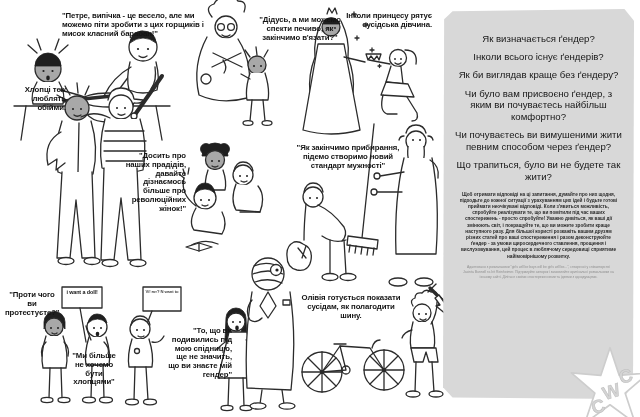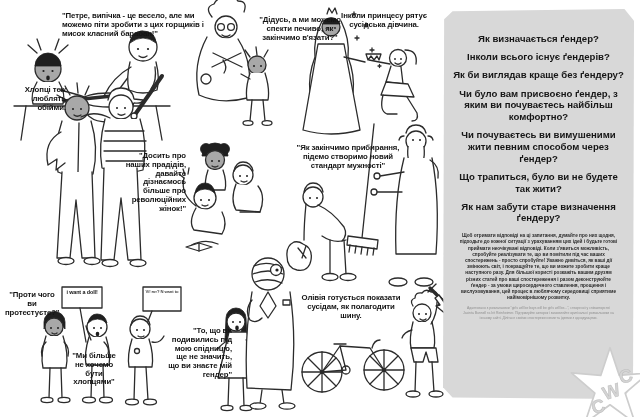--- a/index.html
+++ b/index.html
@@ -7,34 +7,34 @@
         font-family:"Liberation Sans",sans-serif}
   svg.art{position:absolute;left:0;top:0}
   .ln{fill:none;stroke:#2b2b2b;stroke-width:1.3;stroke-linecap:round;stroke-linejoin:round}
   .w{fill:#ffffff}
   .skin{fill:#a8a8a8}
   .hair{fill:#1f1f1f;stroke:#1f1f1f;stroke-width:.8;stroke-linejoin:round}
   .dot{fill:#1f1f1f}
   .btxt{position:absolute;font-weight:700;color:#141414;font-size:7.8px;line-height:1.13;letter-spacing:-.1px}
   .s1{left:62px;top:12px;width:154px;text-align:left}
   .s2{left:252px;top:16px;width:96px;text-align:center}
-  .s3{left:336px;top:12px;width:96px;text-align:center}
+  .s3{left:336px;top:12px;width:96px;text-align:right}
   .s4{left:8px;top:86px;width:58px;text-align:right}
   .s5{left:120px;top:152px;width:66px;text-align:right}
   .s6{left:296px;top:144px;width:104px;text-align:center}
   .s7q{left:5px;top:291px;width:54px;text-align:center}
   .s7r{left:68px;top:352px;width:52px;text-align:center}
   .s8{left:168px;top:327px;width:64px;text-align:right}
   .s9{left:298px;top:294px;width:106px;text-align:center}
   .sign1-text{left:64px;top:289px;width:36px;text-align:center;font-size:5.4px;line-height:1.2}
   .sign2-text{left:144px;top:289px;width:36px;text-align:center;font-size:4.2px;line-height:1.3;color:#454545}
   .panel{position:absolute;left:443px;top:9px;width:191px;height:390px;background:#d8d8d8;
          clip-path:polygon(5% .6%,95% 0%,100% 3%,99.5% 96.5%,94% 100%,5% 99.6%,0% 97%,.6% 2.6%);
          padding:24px 10px 0;box-sizing:border-box;text-align:center}
-  .q{font-weight:700;font-size:9.6px;line-height:1.22;color:#161616;margin:0 0 6.5px}
+  .q{font-weight:400;font-size:9.6px;line-height:1.22;color:#161616;margin:0 0 6.5px}
   .ppara{font-weight:700;font-size:4.7px;line-height:1.32;color:#2a2a2a;margin:9px 6px 0;text-align:center}
   .pcred{font-size:3.4px;line-height:1.45;color:#8f8f8f;margin:5px 10px 0;text-align:center}
   .cwc{position:absolute;left:568px;top:346px;width:84px;height:84px}
 </style>
 </head>
 <body>
 
 <div class="page">
 
   <svg class="art" width="640" height="417" viewBox="0 0 640 417">
@@ -312,21 +312,20 @@
   <div class="btxt s8">"То, що ви подивились під мою спідницю, ще не значить, що ви знаєте мій гендер"</div>
   <div class="btxt s9">Олівія готується показати сусідам, як полагодити шину.</div>
 
   <div class="panel">
     <div class="q">Як визначається ґендер?</div>
     <div class="q">Інколи всього існує ґендерів?</div>
     <div class="q">Як би виглядав краще без ґендеру?</div>
     <div class="q">Чи було вам присвоєно ґендер, з яким ви почуваєтесь найбільш комфортно?</div>
     <div class="q">Чи почуваєтесь ви вимушеними жити певним способом через ґендер?</div>
     <div class="q">Що трапиться, було ви не будете так жити?</div>
-    <div class="q">Як нам забути старе визначення ґендеру?</div>
     <div class="ppara">Щоб отримати відповіді на ці запитання, думайте про них щодня, підходьте до кожної ситуації з урахуванням цих ідей і будьте готові приймати неочікувані відповіді. Коли з'явиться можливість, спробуйте реалізувати те, що ви помітили під час ваших спостережень - просто спробуйте! Уважно дивіться, як ваші дії змінюють світ, і покращуйте те, що ви можете зробити краще наступного разу. Для більшої користі розкажіть вашим друзям різних статей про ваші спостереження і разом деконструюйте ґендер - за умови щиросердечного ставлення, прощення і вислуховування, цей процес в люблячому середовищі сприятиме найімовірнішому розвитку.</div>
     <div class="pcred">Адаптовано з розмальовки "girls will be boys will be girls will be...", створеної у співавторстві Jacinta Bunnell та Irit Reinheimer. Підтримуйте авторок і замовляйте оригінальні розмальовки на їхньому сайті. Діліться своїми спостереженнями та ідеями з однодумцями.</div>
   </div>
 
   <svg class="cwc" viewBox="0 0 100 100">
     <polygon points="50,2 61,35 96,32 68,56 80,92 50,70 20,92 32,56 4,32 39,35" fill="#ffffff" stroke="#cdcdcd" stroke-width="2" stroke-linejoin="round"></polygon>
     <g transform="rotate(-18 50 50)" font-family="Liberation Sans, sans-serif" font-weight="700" font-size="22" fill="#d4d4d4" stroke="#bdbdbd" stroke-width=".6">
       <text x="22" y="74">C</text>
       <text x="40" y="62">W</text>
       <text x="64" y="50">C</text>

